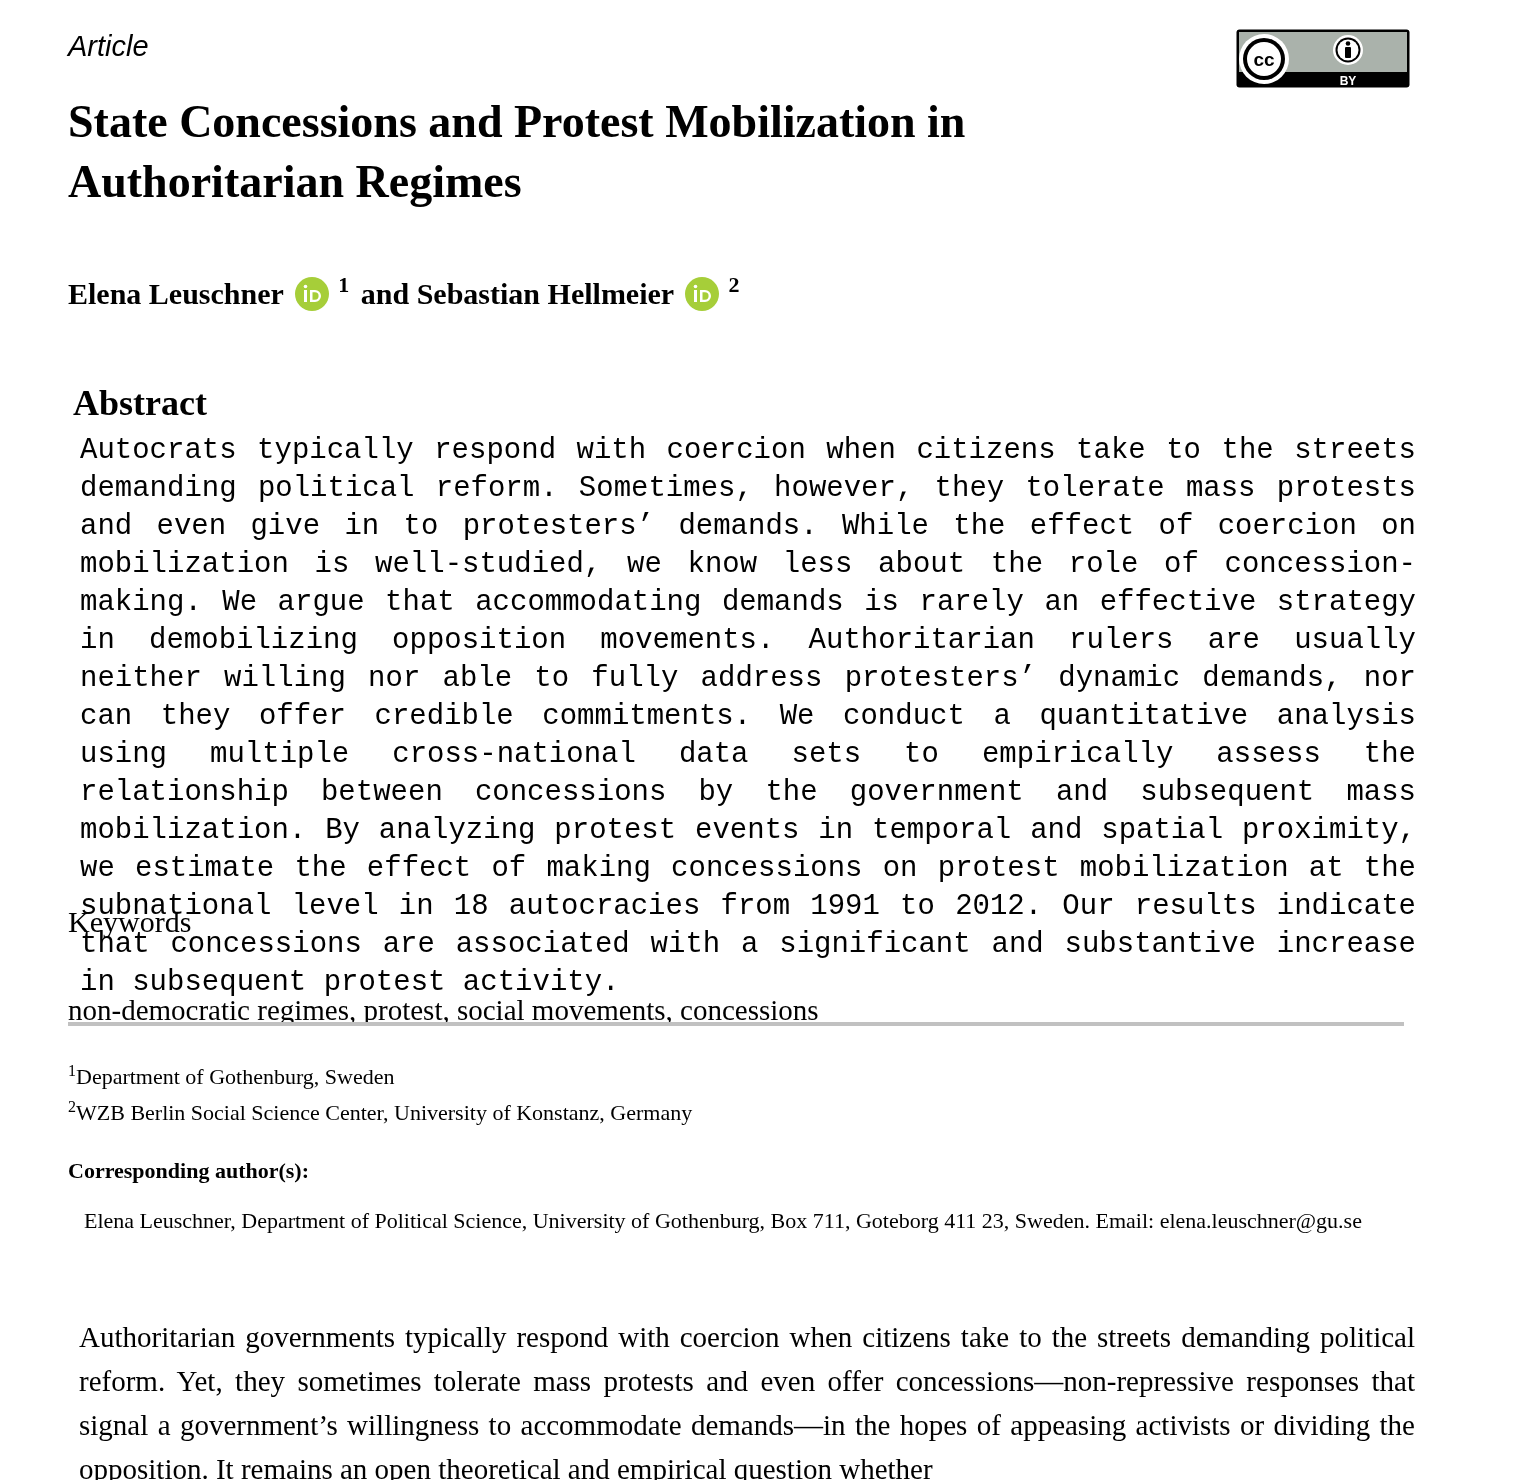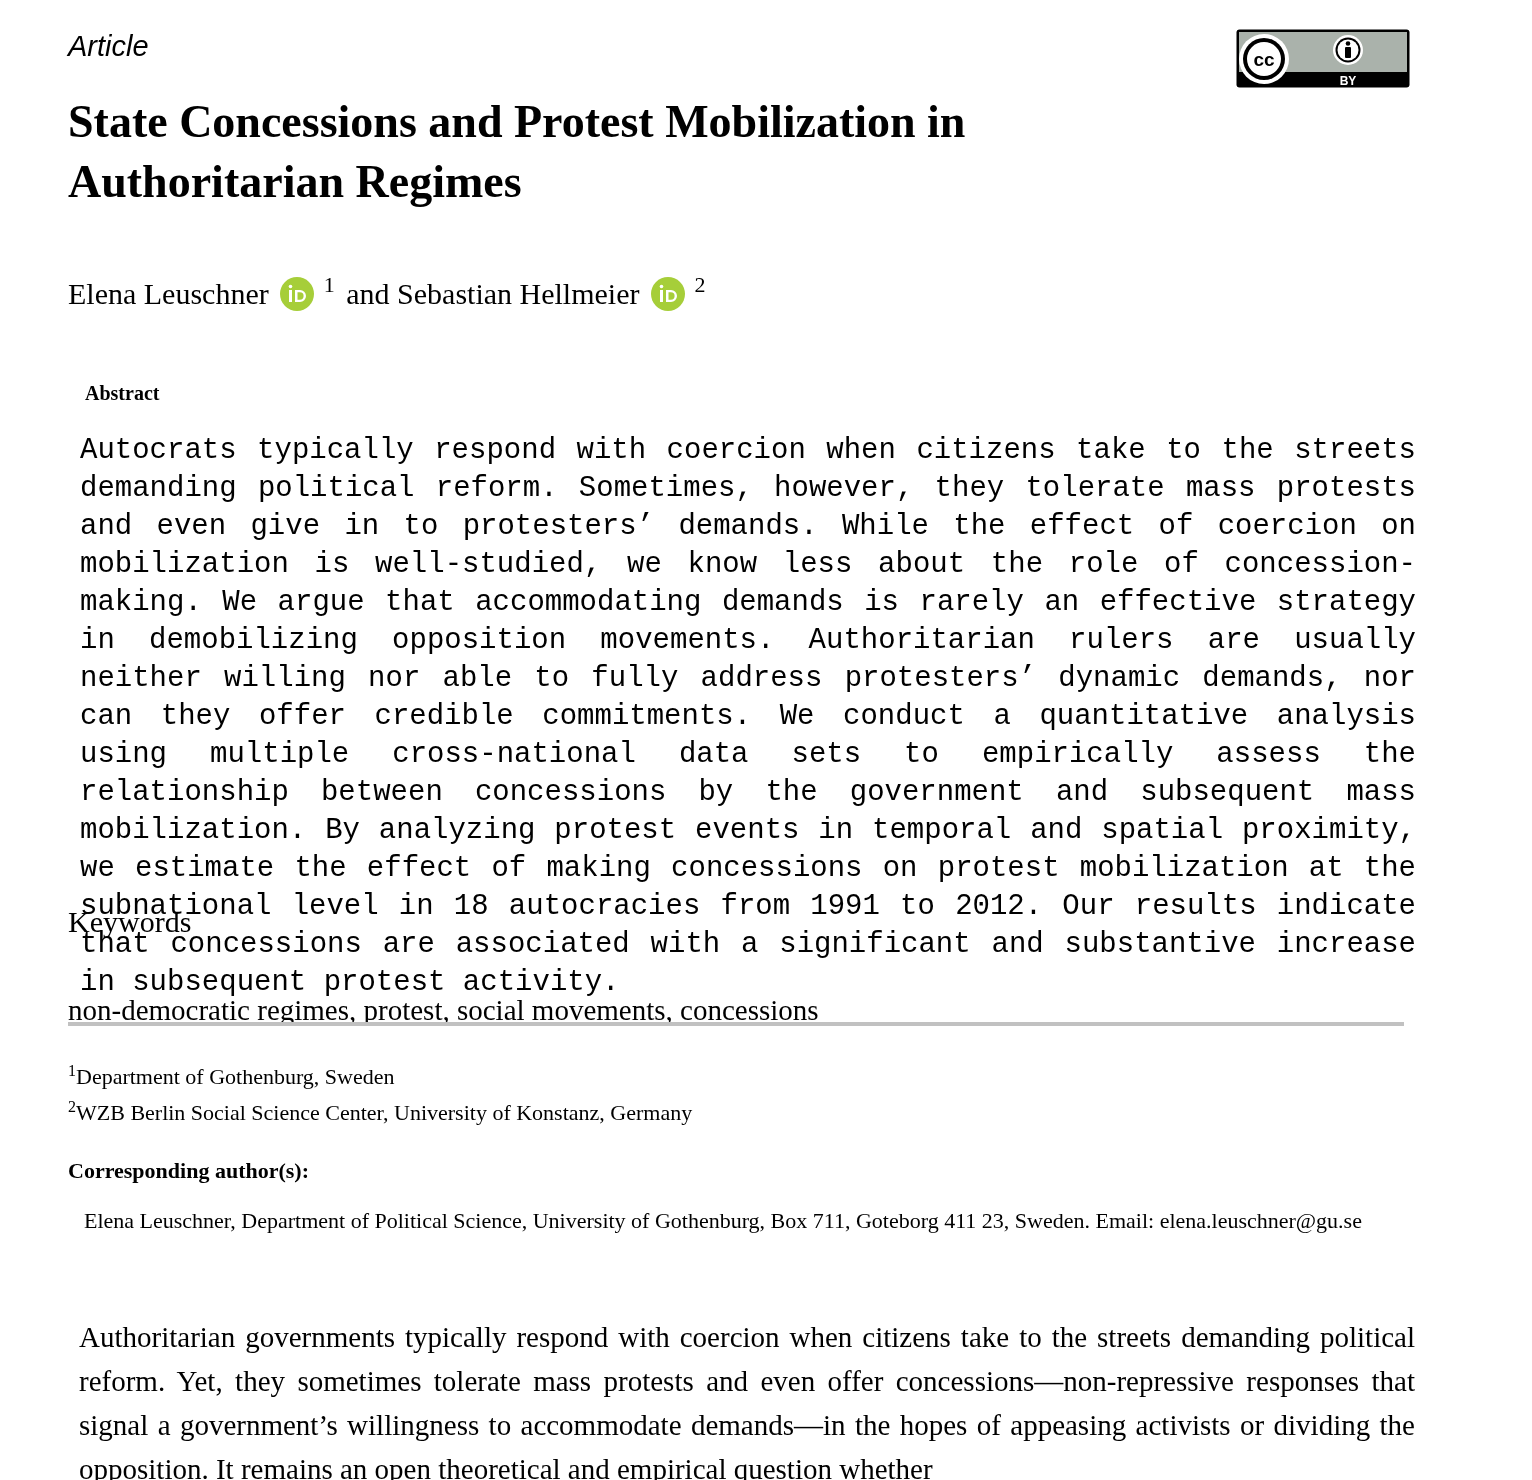--- a/index.html
+++ b/index.html
@@ -1,24 +1,24 @@
 <!DOCTYPE html>
 <html><head>
   <meta charset="utf-8">
   <style>
     html, body { margin: 0; padding: 0; background: #ffffff; }
     body { width: 1532px; height: 1480px; overflow: hidden; position: relative; color: #000; font-family: "Liberation Serif", serif; }
     .page { position: absolute; left: 68px; top: 0; width: 1336px; }
     .article-type { position: absolute; top: 30px; left: 0; font-family: "Liberation Sans", sans-serif; font-style: italic; font-size: 29px; }
     .license { position: absolute; top: 29px; left: 1160px; width: 174px; height: 59px; padding-left: 8px; }
     .title { position: absolute; top: 92px; left: 0; width: 1100px; font-weight: bold; font-size: 46px; line-height: 60px; margin: 0; }
-    .authors { position: absolute; top: 272px; left: 0; font-weight: normal; font-size: 30px; white-space: nowrap; }
+    .authors { position: absolute; top: 272px; left: 0; font-weight: bold; font-size: 30px; white-space: nowrap; }
     .orcid { display: inline-block; width: 34px; height: 34px; vertical-align: -7px; margin: 0 2px 0 4px; }
     .authors sup { font-size: 22px; vertical-align: 12px; margin-right: 4px; }
-    .abstract-heading { position: absolute; top: 382px; left: 17px; font-weight: bold; font-size: 20px; text-align: right; }
+    .abstract-heading { position: absolute; top: 382px; left: 5px; font-weight: bold; font-size: 36px; text-align: right; }
     .abstract-text { position: absolute; top: 420px; left: 0; width: 1336px; font-size: 29px; line-height: 38px; text-align: justify; margin: 12px; font-family: Liberation Mono, monospace; }
     .keywords-heading { position: absolute; top: 905px; left: 0; font-weight: normal; font-size: 30px; }
     .keywords-text { position: absolute; top: 950px; left: 0; font-size: 29px; margin-top: 44px; }
     .divider { position: absolute; top: 1022px; left: 0; width: 1336px; height: 4px; background: #c1c1c1; }
     .affil { position: absolute; left: 0; font-size: 22px; }
     .affil sup { font-size: 16px; vertical-align: 8px; }
     .affil-1 { top: 1062px; }
     .affil-2 { top: 1098px; }
     .corr-heading { position: absolute; top: 1158px; left: 0; font-weight: bold; font-size: 22px; }
     .corr-text { position: absolute; top: 1188px; left: 0; width: 1336px; font-size: 22px; line-height: 34px; text-align: justify; text-align-last: left; margin: 16px; }

